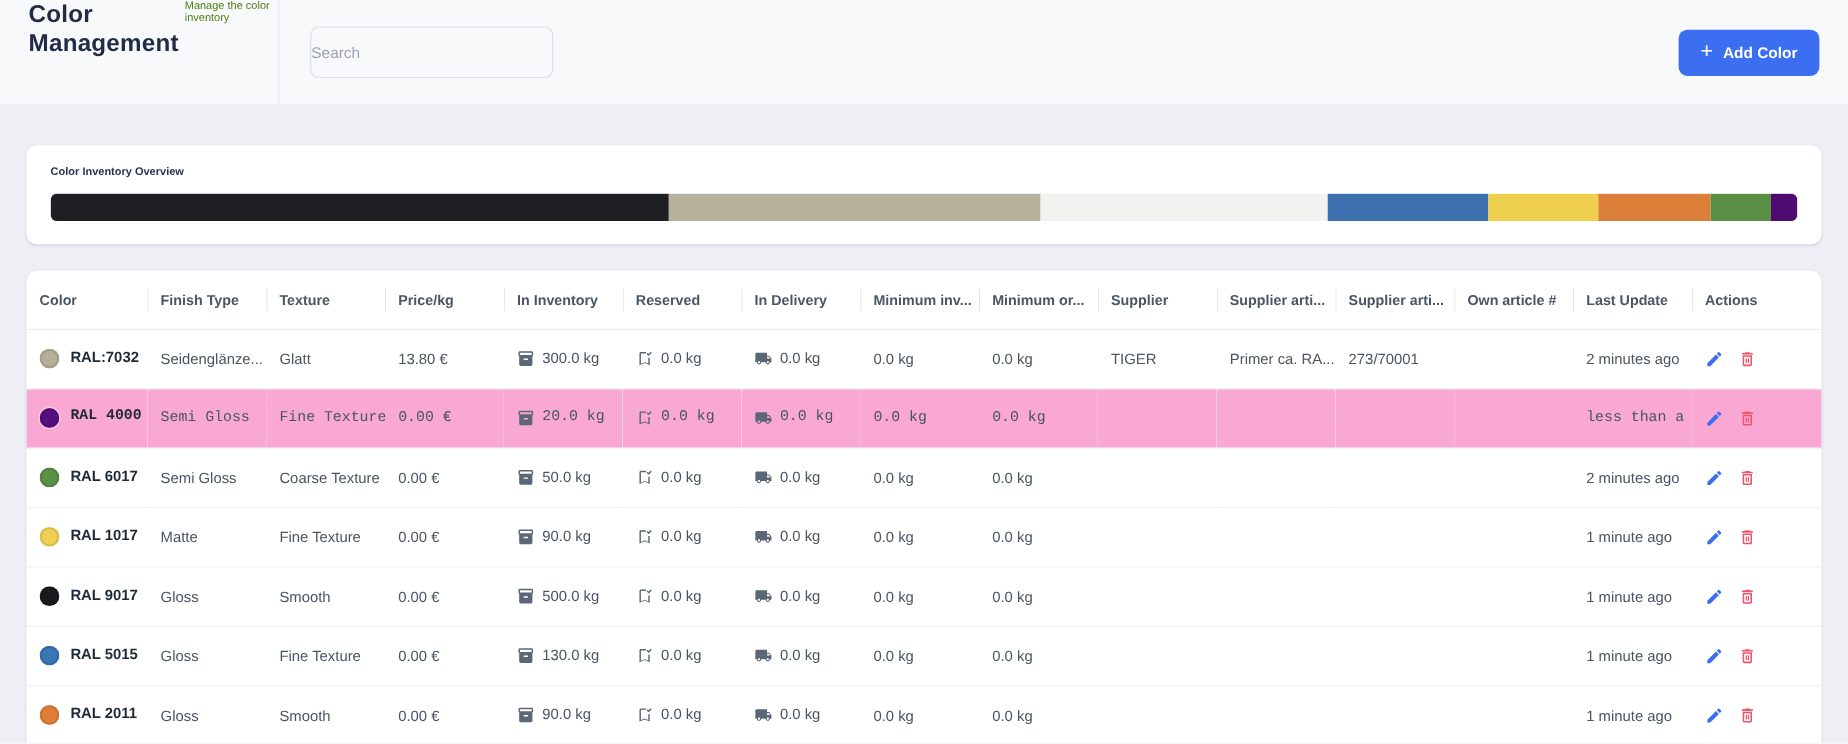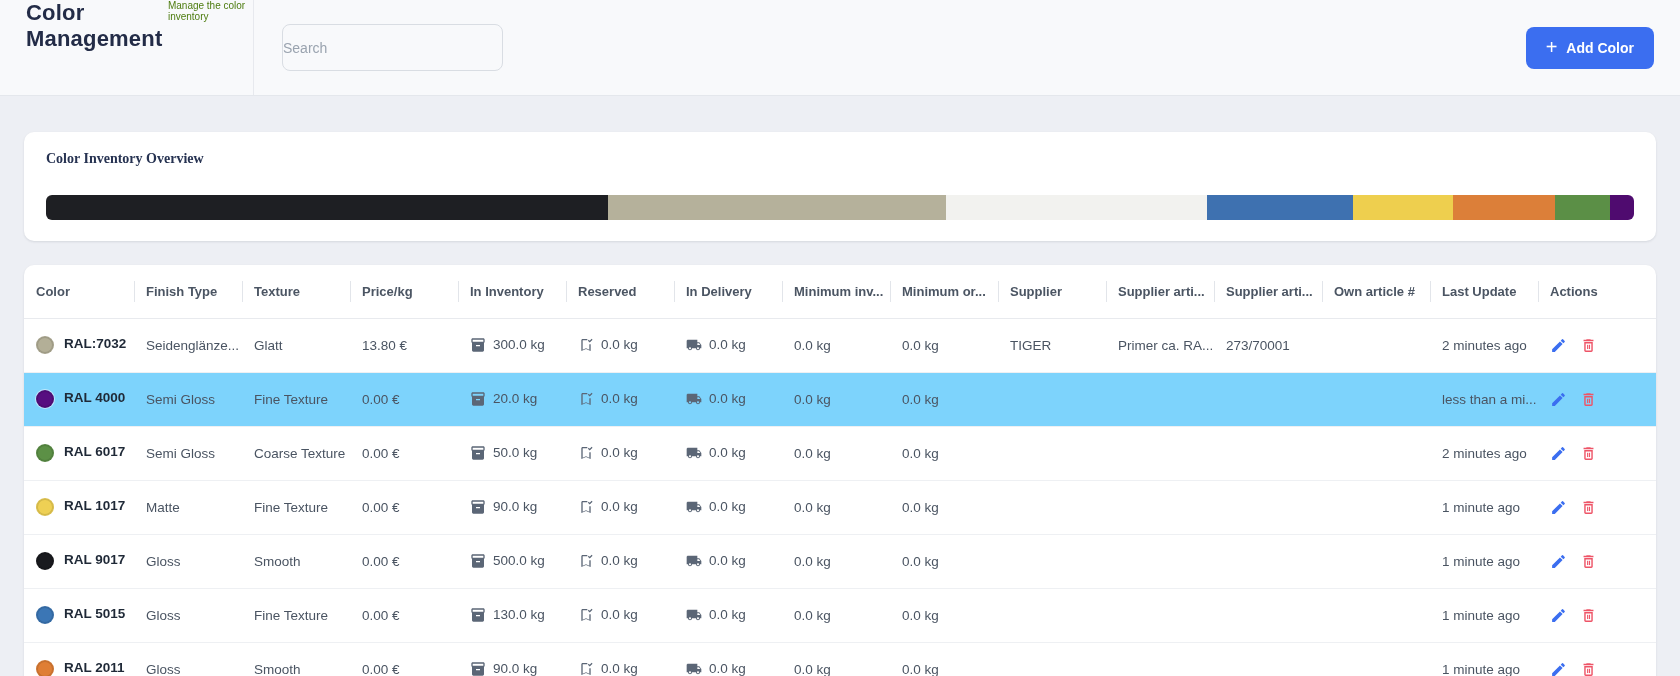--- a/index.html
+++ b/index.html
@@ -34,42 +34,42 @@
   }
   .add-btn .plus { font-size:20px; font-weight:400; line-height:1; margin-top:-2px; }
 
   
   .content { padding:0 24px; }
   .card {
     background:#ffffff; border-radius:10px;
     box-shadow:0 1px 3px rgba(16,24,40,.07), 0 1px 2px rgba(16,24,40,.04);
   }
   .overview-card { margin-top:36px; padding:19px 22px 21px 22px; }
-  .overview-title { font-size:14px; font-weight:700; color:#273352; margin-bottom:28px;font-family:Liberation Serif, serif; }
+  .overview-title { font-size:10px; font-weight:700; color:#273352; margin-bottom:14px; }
   .inv-bar { height:25px; border-radius:6px; overflow:hidden; display:flex; width:100%; }
   .inv-bar .seg { height:100%; }
 
   
   .table-card { margin-top:24px; border-radius:10px 10px 0 0; overflow:hidden; }
   table { width:100%; border-collapse:collapse; table-layout:fixed; }
   th {
     height:53px; text-align:left; font-size:13px; font-weight:700; color:#4b5563;
     padding:0 6px 0 12px; border-bottom:1px solid #e8eaee; position:relative;
     white-space:nowrap; overflow:hidden; text-overflow:ellipsis;
   }
   th:not(:first-child)::before {
     content:""; position:absolute; left:0; top:16px; height:21px; width:1px; background:#e2e5ea;
   }
   th { width:108px; } th:first-child { width:110px; } th:last-child { width:auto; }
   td {
     height:54px; font-size:13.5px; color:#4a5462; padding:0 6px 0 12px;
     white-space:nowrap; overflow:hidden; vertical-align:middle;
   }
   tbody tr + tr td { border-top:1px solid #eef0f3; }
-  tbody tr.selected { background:#7dd3fc; }
+  tbody tr.selected { background:#f9a8d4;font-family:Liberation Mono, monospace; }
   .cell-flex { display:flex; }
   .swatch {
     width:18px; height:18px; border-radius:50%; flex:none;
     box-shadow:0 0 0 1px rgba(0,0,0,.12) inset, 0 0 0 1px rgba(255,255,255,.5);
     border:1px solid rgba(0,0,0,.08);
   }
   .ral-name { font-weight:700; color:#1f2937; margin-left:10px; }
   .cell-icon { width:16px; height:16px; flex:none; margin-right:7px; color:#5b6676; }
   .icon-btn { background:none; border:none; padding:0; cursor:pointer; width:17px; height:17px; }
   .icon-btn svg { width:17px; height:17px; display:block; }

